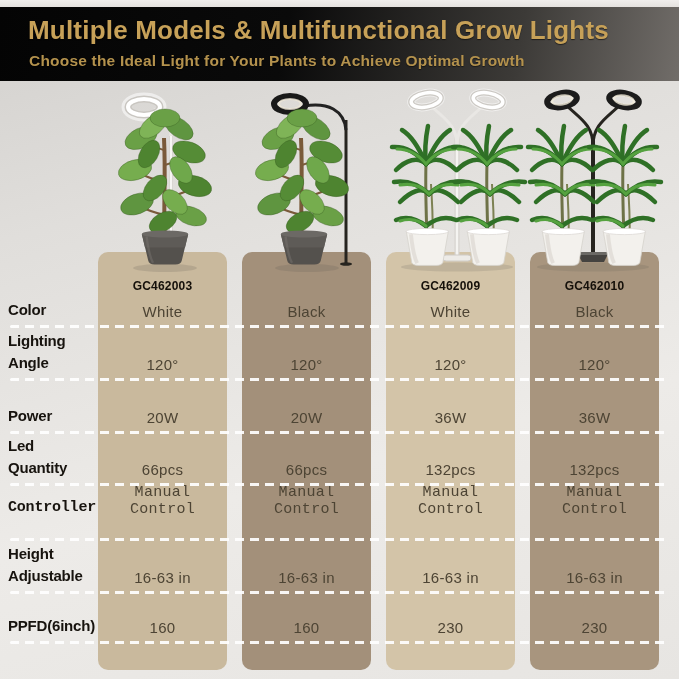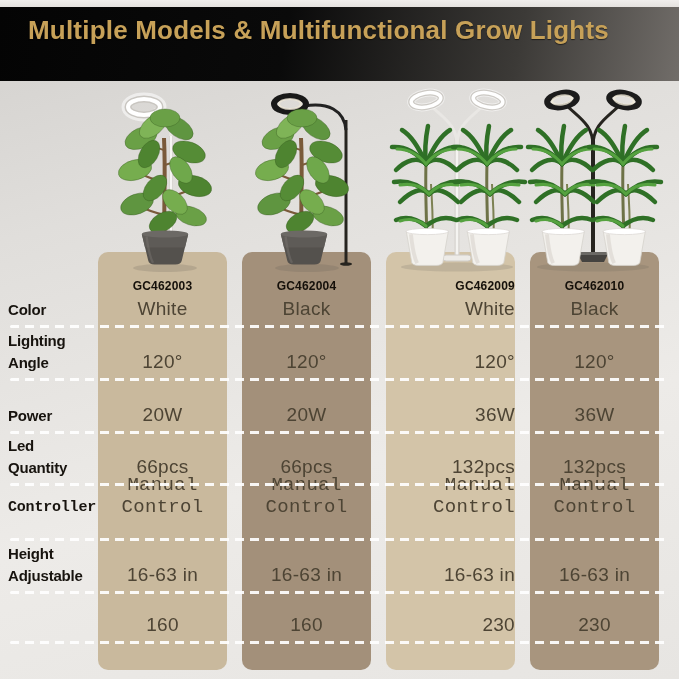--- a/index.html
+++ b/index.html
@@ -21,23 +21,23 @@
   .plant{position:absolute;top:82px;z-index:3;}
   .defs-holder{position:absolute;width:0;height:0;overflow:hidden;}
 
   .table-area{position:absolute;left:0;top:252px;width:679px;height:418px;z-index:1;}
   .col{position:absolute;top:0;height:418px;width:129px;border-radius:10px;}
   .col-1{left:98px;} .col-2{left:242px;} .col-3{left:386px;} .col-4{left:530px;}
   .trow{position:absolute;left:0;width:679px;}
   .cell{position:absolute;bottom:7px;z-index:4;}
   .lab{left:8px;width:89px;font-weight:bold;font-size:15px;line-height:1.42;
     color:#17130e;letter-spacing:-.2px;}
-  .val{width:129px;text-align:center;font-size:19px;color:#4d4434;letter-spacing:.3px;}
+  .val{width:129px;text-align:center;font-size:15px;color:#4d4434;letter-spacing:.3px;}
   .model{font-weight:bold;color:#15100a;font-size:12px;letter-spacing:.2px;}
-  .v1{left:98px;} .v2{left:242px;} .v3{left:386px;text-align:right;} .v4{left:530px;}
+  .v1{left:98px;} .v2{left:242px;} .v3{left:386px;} .v4{left:530px;}
   .dash{position:absolute;left:10px;width:660px;height:3px;z-index:5;border-radius:2px;
     background:repeating-linear-gradient(90deg,rgba(255,255,255,.92) 0 9px,rgba(255,255,255,0) 9px 15px);}
 </style>
 </head>
 <body>
 
 <div class="canvas">
 
   <svg class="defs-holder" aria-hidden="true">
     <defs>
@@ -97,20 +97,21 @@
         <path d="M8 4 L62 4 L55 44 Q54 48 46 48 L24 48 Q16 48 15 44 Z" fill="#f3f1ed" stroke="#d5d2cc" stroke-width="1"></path>
         <ellipse cx="35" cy="4.5" rx="27" ry="4" fill="#ffffff" stroke="#dcd9d4" stroke-width="1"></ellipse>
         <path d="M14 8 C16 26 18 38 22 45" stroke="#dedbd5" stroke-width="5" fill="none" opacity=".8"></path>
       </g>
     </defs>
   </svg>
 
   <div class="top-strip"></div>
   <div class="banner">
     <div class="banner-title" style="color: rgb(199, 161, 88);">Multiple Models &amp; Multifunctional Grow Lights</div>
+    <div class="banner-subtitle" style="color: rgb(180, 146, 77);">Choose the Ideal Light for Your Plants to Achieve Optimal Growth</div>
   </div>
 
   <svg class="plant" style="left:90px;" width="150" height="190" viewBox="0 0 150 190">
     <ellipse cx="75" cy="186" rx="32" ry="4" fill="rgba(90,85,78,.18)"></ellipse>
     <g>
       <line x1="81" y1="42" x2="81" y2="150" stroke="#d9d6d2" stroke-width="4"></line>
       <line x1="81" y1="42" x2="81" y2="150" stroke="#f6f5f3" stroke-width="2"></line>
     </g>
     <path d="M64 28 C78 26 82 36 81 54" stroke="#e8e6e3" stroke-width="3.5" fill="none"></path>
     <g>
@@ -190,21 +191,20 @@
   </svg>
 
   <div class="table-area">
     <div class="col col-1" style="background: rgb(201, 185, 157);"></div>
     <div class="col col-2" style="background: rgb(163, 144, 122);"></div>
     <div class="col col-3" style="background: rgb(211, 196, 168);"></div>
     <div class="col col-4" style="background: rgb(168, 149, 126);"></div>
 
     <div class="trow" style="top:0;height:48px;">
       <div class="cell val model v1">GC462003</div>
-      <div class="cell val model v2">GC462004</div>
       <div class="cell val model v3">GC462009</div>
       <div class="cell val model v4">GC462010</div>
     </div>
 
     <div class="trow" style="top:48px;height:27px;">
       <div class="cell lab">Color</div>
       <div class="cell val v1">White</div>
       <div class="cell val v2">Black</div>
       <div class="cell val v3">White</div>
       <div class="cell val v4">Black</div>
@@ -244,20 +244,21 @@
 
     <div class="trow" style="top:288px;height:53px;">
       <div class="cell lab">Height Adjustable</div>
       <div class="cell val v1">16-63 in</div>
       <div class="cell val v2">16-63 in</div>
       <div class="cell val v3">16-63 in</div>
       <div class="cell val v4">16-63 in</div>
     </div>
 
     <div class="trow" style="top:341px;height:50px;">
+      <div class="cell lab">PPFD(6inch)</div>
       <div class="cell val v1">160</div>
       <div class="cell val v2">160</div>
       <div class="cell val v3">230</div>
       <div class="cell val v4">230</div>
     </div>
 
     <div class="dash" style="top:73px;"></div>
     <div class="dash" style="top:126px;"></div>
     <div class="dash" style="top:179px;"></div>
     <div class="dash" style="top:231px;"></div>

